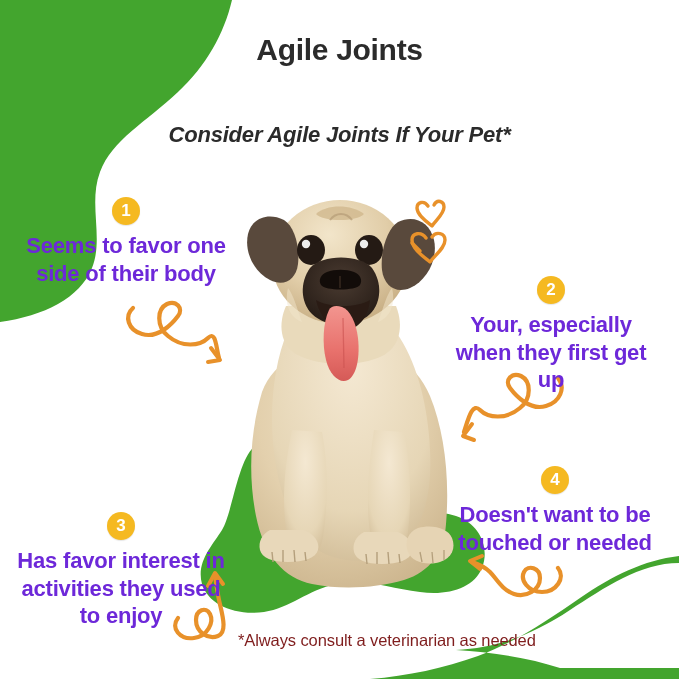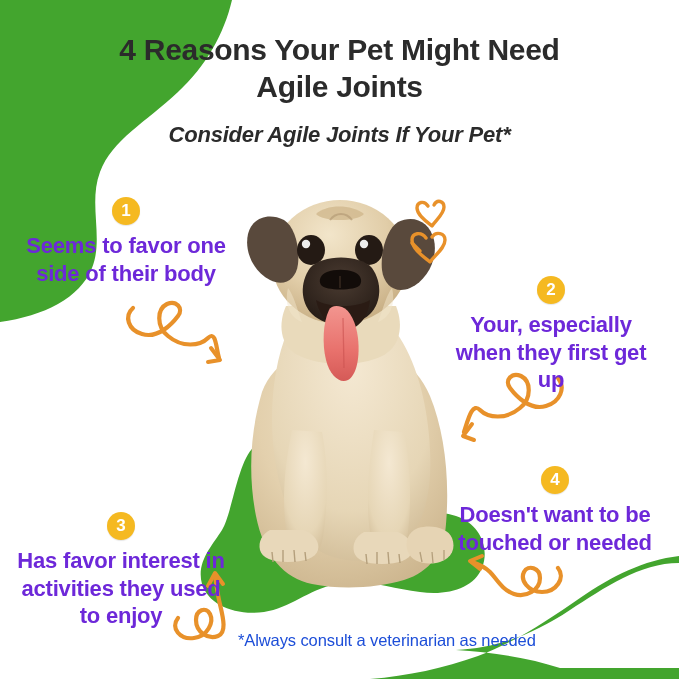--- a/index.html
+++ b/index.html
@@ -75,21 +75,21 @@
   #reason-1{ left:18px;  top:197px; width:216px; }
   #reason-2{ left:440px; top:276px; width:222px; }
   #reason-3{ left:16px;  top:512px; width:210px; }
   #reason-4{ left:450px; top:466px; width:210px; }
 
   .disclaimer{
     position:absolute;
     left:238px;
     top:631px;
     font-size:16.5px;
-    color:#1d4ed8;
+    color:#7f1d1d;
     font-weight:400;
     letter-spacing:-0.1px;
     white-space:nowrap;
   }
 </style>
 </head>
 <body>
 
 <div id="infographic">
 
@@ -262,21 +262,20 @@
         <path d="M426,238 C421,231 412,233 412,240 C412,249 424,257 430,262
                  C435,255 445,248 445,240 C445,233 436,231 432,237"></path>
         <path d="M412,243 L420,251"></path>
       </g>
     </g>
   </svg>
 
   <div class="layer" id="text-layer">
 
     <div class="headline">
-      <div>4 Reasons Your Pet Might Need</div>
       <div>Agile Joints</div>
     </div>
 
     <div class="subhead">Consider Agile Joints If Your Pet*</div>
 
     <div class="reason" id="reason-1">
       <span class="badge">1</span>
       <div class="rtext">Seems to favor one side of their body</div>
     </div>
 

